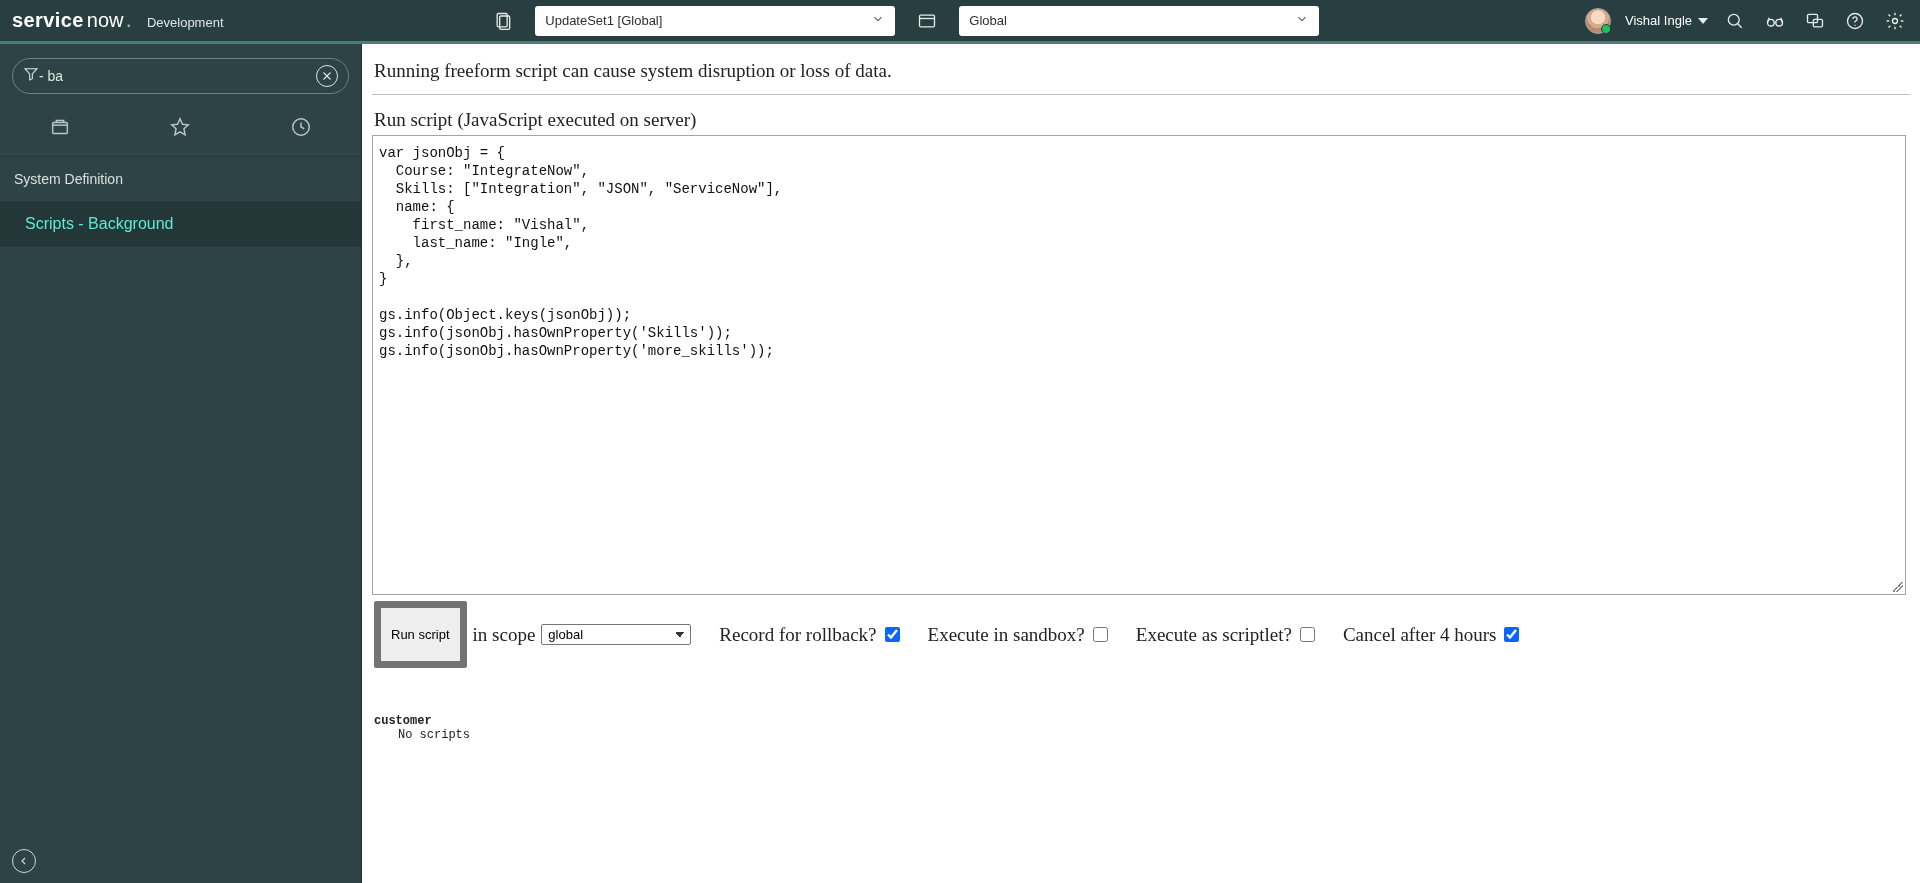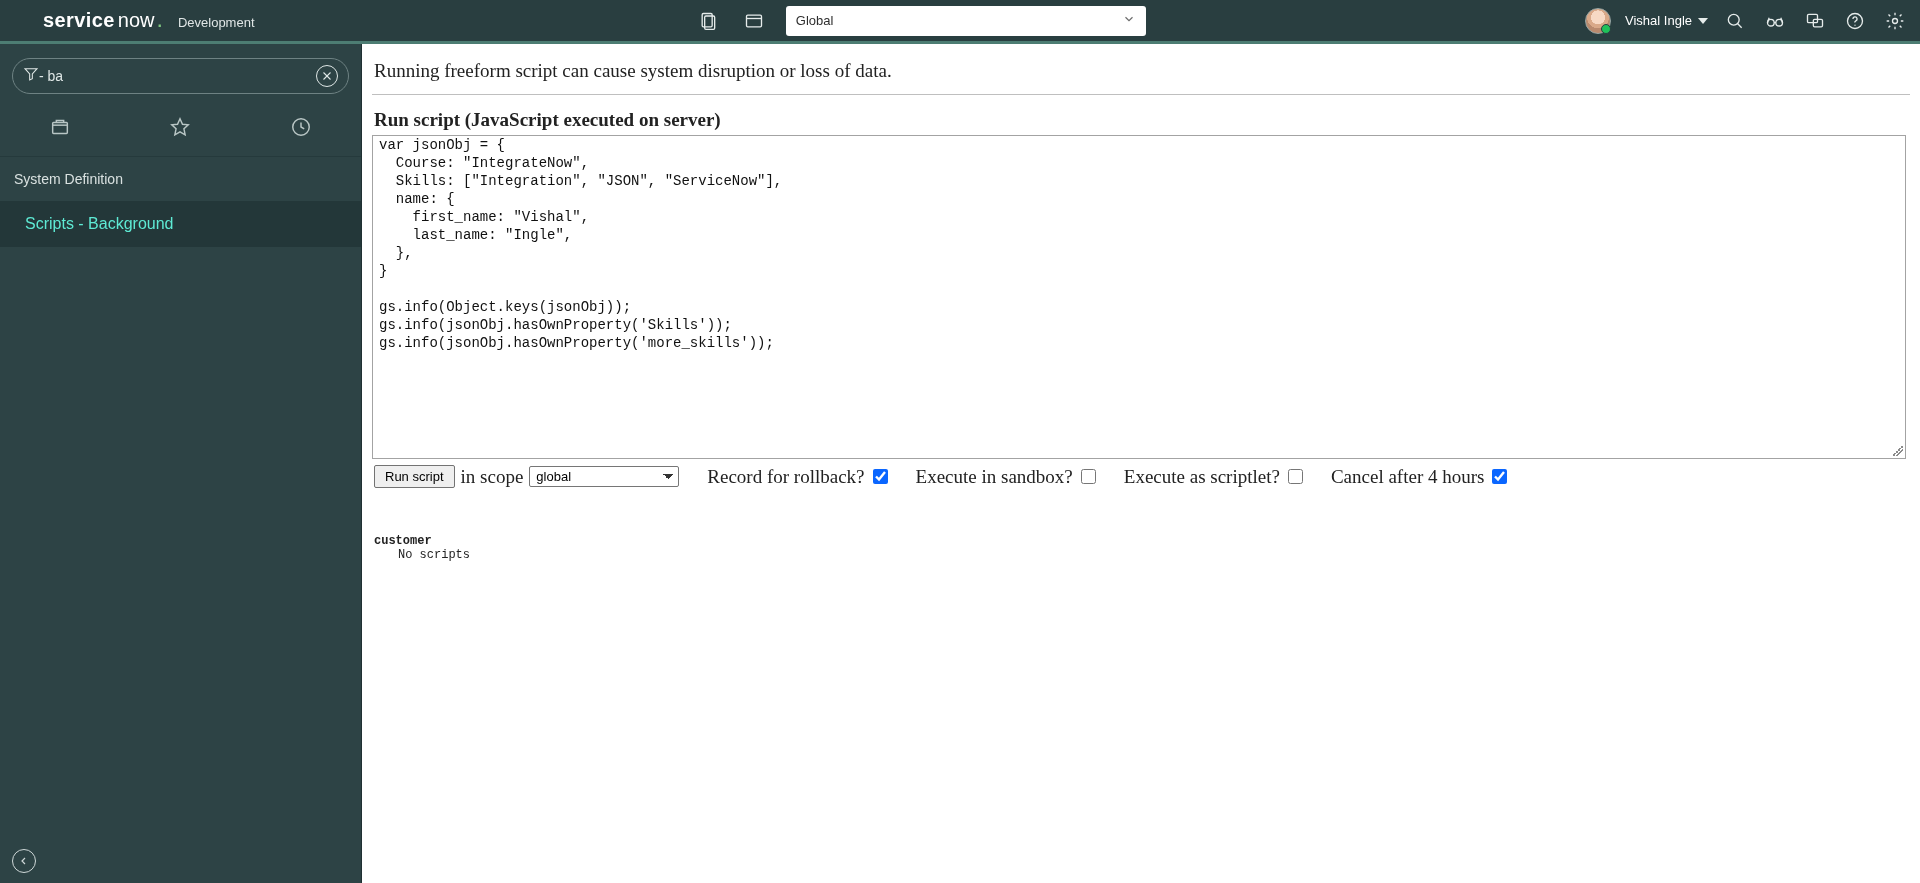--- a/index.html
+++ b/index.html
@@ -10,21 +10,21 @@
   .header {
     height:44px;
     background:#293e40;
     display:flex;
     align-items:center;
     color:#fff;
     padding:0 12px;
     border-bottom:3px solid #4d7d73;
     gap:10px;
   }
-  .logo { display:flex; align-items:baseline; gap:3px; font-weight:bold;margin-left:31px; }
+  .logo { display:flex; align-items:baseline; gap:3px; font-weight:bold; }
   .logo .svc { font-size:20px; letter-spacing:.4px; }
   .logo .now { font-size:20px; font-weight:500; }
   .logo .dot { color:#7fc980; }
   .env-label { font-size:13px; color:#e0e6e6; margin-left:6px; margin-top:4px; }
 
   .header-spacer { flex:1; }
 
   .pill-icon {
     width:28px; height:28px; display:flex; align-items:center; justify-content:center;
     color:#e6eceb;
@@ -108,49 +108,49 @@
     display:flex; align-items:center; justify-content:center; cursor:pointer;
   }
   .back-btn .circ svg{ width:12px; height:12px; stroke:#cfd8d8; fill:none; stroke-width:2.4; }
 
   
   .main { flex:1; background:#fff; padding:12px 10px 0 10px; overflow:auto; font-family: "Times New Roman", Times, serif; color:#222; }
   .warning {
     font-size:19px; padding:4px 2px 12px; border-bottom:1px solid #bfbfbf;
   }
   .run-head {
-    font-size:19px; font-weight:bold; padding:14px 2px 4px;
+    font-size:19px; font-weight:normal; padding:14px 2px 4px;
   }
   .editor {
     width:calc(100% - 4px);
     border:1px solid #a3a3a3;
     font-family: "Consolas","Menlo","Courier New",monospace;
     font-size:14px; line-height:18px;
-    padding:0 6px; color:#111;
+    padding:8px 6px; color:#111;
     resize:none;
-    height:324px;
+    height:460px;
     white-space:pre;
     overflow:auto;
     position:relative;
   }
   .editor::after{
     content:""; position:absolute; right:2px; bottom:2px; width:10px; height:10px;
     background:
       linear-gradient(135deg, transparent 0 45%, #8a8a8a 45% 55%, transparent 55% 100%),
       linear-gradient(135deg, transparent 0 62%, #8a8a8a 62% 72%, transparent 72% 100%);
   }
 
   .controls {
     font-family:"Times New Roman", Times, serif;
     font-size:19px; padding:6px 2px 0; display:flex; align-items:center; gap:28px; flex-wrap:wrap;
   }
   .controls .group{ display:flex; align-items:center; gap:6px; }
   .btn {
     font-family:Arial,Helvetica,sans-serif; font-size:13px;
-    padding:3px 10px; border:1px solid #737373; background:#efefef; border-radius:2px;
+    padding:19px 10px; border:7px solid #737373; background:#efefef; border-radius:2px;
     cursor:pointer;
   }
   .sel {
     font-family:Arial,Helvetica,sans-serif; font-size:13px;
     padding:2px 24px 2px 6px; border:1px solid #767676; background:#fff;
     appearance:none; border-radius:2px;
     background-image: linear-gradient(45deg, transparent 50%, #333 50%), linear-gradient(135deg, #333 50%, transparent 50%);
     background-position: right 10px center, right 5px center;
     background-size:5px 5px,5px 5px; background-repeat:no-repeat;
     min-width:150px;
@@ -176,20 +176,26 @@
   <div class="env-label">Development</div>
 
   <div class="header-spacer"></div>
 
   <div class="hdr-center">
     <div class="pill-icon">
       <svg viewBox="0 0 24 24">
           <rect x="5" y="3" width="12" height="16" rx="1.5"></rect>
           <rect x="8" y="6" width="12" height="16" rx="1.5"></rect>
         </svg>
+    </div>
+    <div class="dd big">
+      <span>UpdateSet1 [Global]</span>
+      <span class="chev"><svg viewBox="0 0 24 24">
+            <polyline points="6 9 12 15 18 9"></polyline>
+          </svg></span>
     </div>
     <div class="pill-icon">
       <svg viewBox="0 0 24 24">
           <rect x="3" y="5" width="18" height="14" rx="1.5"></rect>
           <line x1="3" y1="9" x2="21" y2="9"></line>
         </svg>
     </div>
     <div class="dd big">
       <span>Global</span>
       <span class="chev"><svg viewBox="0 0 24 24">

